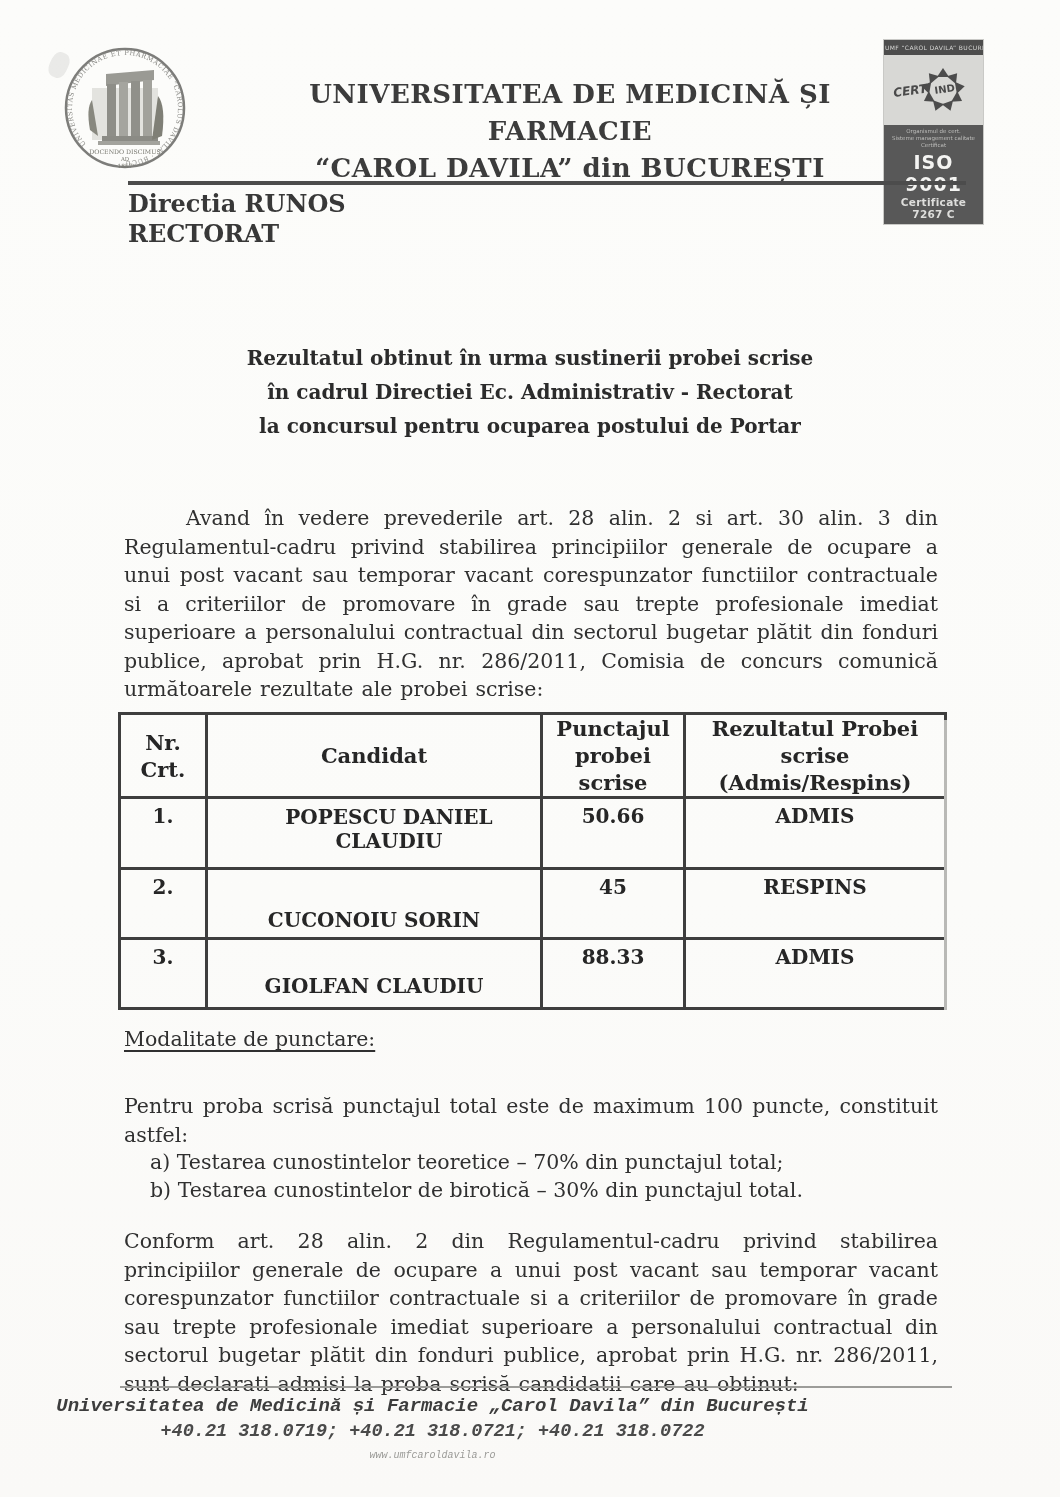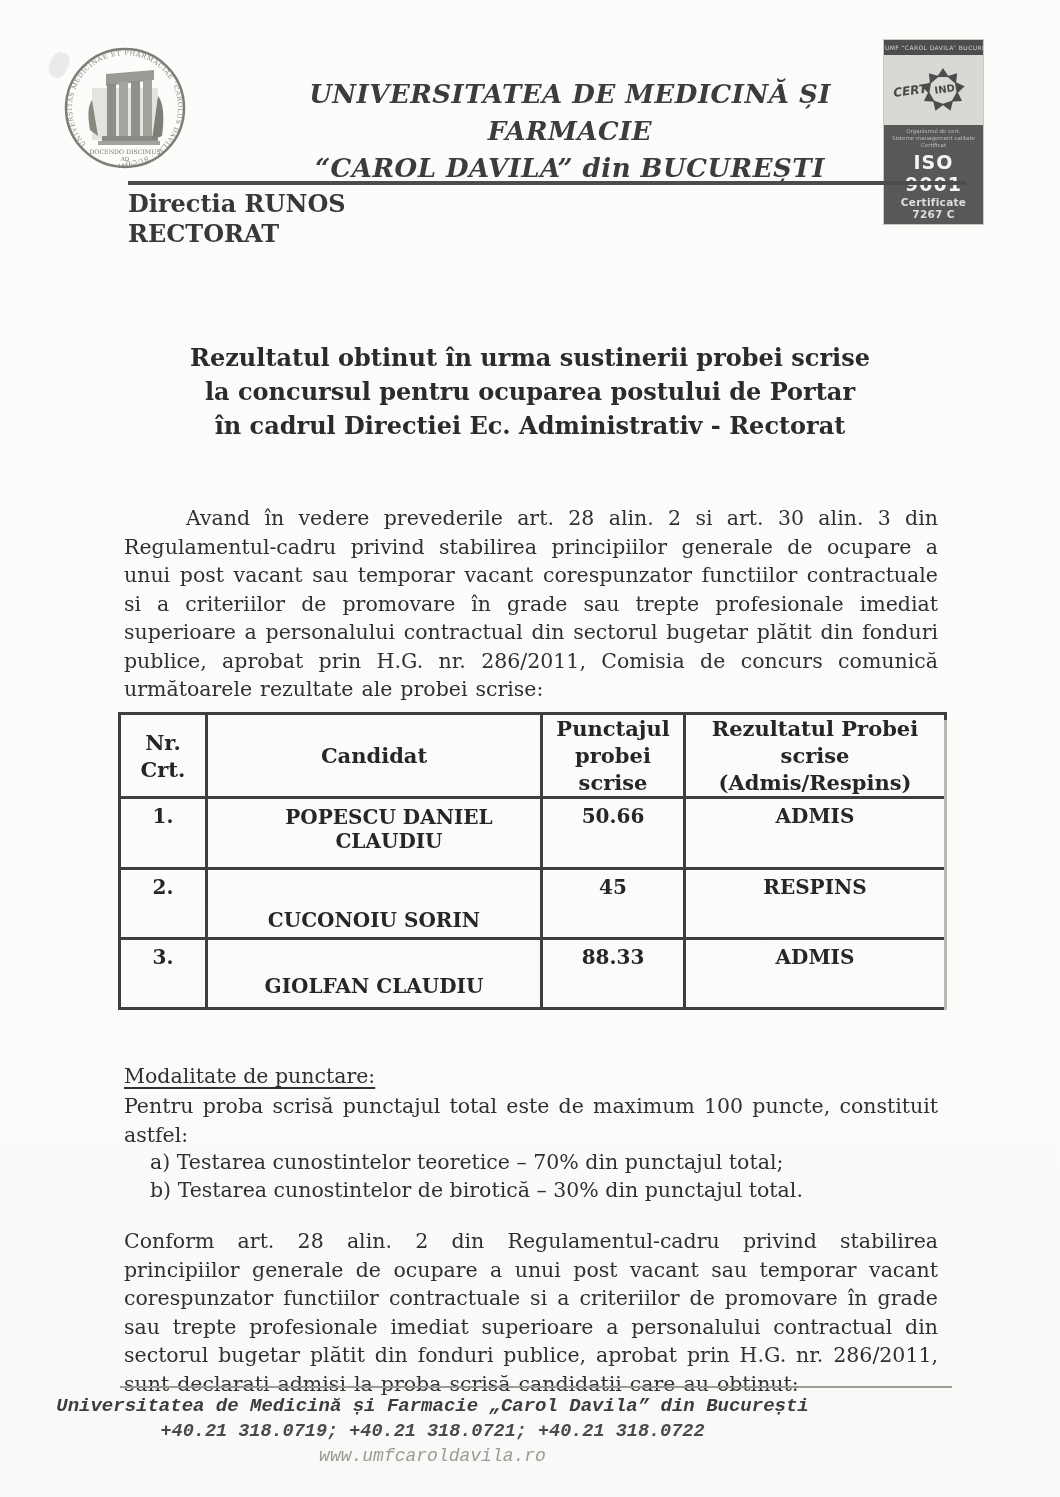--- a/index.html
+++ b/index.html
@@ -11,53 +11,53 @@
     background:linear-gradient(180deg,#fcfcfa 0%, #fbfbf9 60%, #faf9f7 100%);
     font-family:"DejaVu Serif", serif;
     color:#2e2e2e;
     overflow:hidden;
   }
 
   
   .seal { position:absolute; left:62px; top:40px; width:126px; height:140px; }
   .univ-title {
     position:absolute; left:240px; top:76px; width:660px;
-    text-align:center; font-style:italic; font-weight:bold;
+    text-align:center; font-weight:bold;
     font-size:26px; line-height:37px; color:#3c3c3c;
     letter-spacing:0.5px;
   }
   .iso-badge { position:absolute; left:884px; top:40px; width:99px; box-shadow:0 0 0 1px #c9c9c6; }
   .iso-top {
     background:#4d4d4d; color:#d6d6d4; font-family:"DejaVu Sans", sans-serif;
     font-size:6px; letter-spacing:0.4px; text-align:center; padding:4px 1px; white-space:nowrap; overflow:hidden;
   }
   .iso-mid { background:#d8d8d5; height:70px; display:flex; align-items:center; justify-content:center; }
   .iso-bottom { background:#585858; color:#ececea; text-align:center; padding:3px 0 4px 0; font-family:"DejaVu Sans", sans-serif; }
   .iso-tiny { font-size:5.5px; color:#bdbdbb; line-height:7px; white-space:nowrap; overflow:hidden; }
   .iso-name { font-size:19px; font-weight:bold; letter-spacing:1px; color:#f4f4f2; margin-top:2px; }
   .iso-cert { font-size:10.5px; font-weight:bold; color:#dededc; margin-top:1px; letter-spacing:0.3px; }
 
   .header-rule { position:absolute; left:128px; top:181px; width:838px; height:4px; background:#4c4c4c; }
   .dept { position:absolute; left:128px; top:189px; font-weight:bold; font-size:24px; line-height:30px; color:#383838; }
 
   
   .doc-title {
     position:absolute; left:130px; top:341px; width:800px;
-    text-align:center; font-weight:bold; font-size:24px; line-height:34px; color:#2b2b2b;
+    text-align:center; font-weight:bold; font-size:20px; line-height:34px; color:#2b2b2b;
   }
 
   
   .para {
     position:absolute; left:124px; width:814px;
     font-size:20.5px; line-height:28.5px; text-align:justify; color:#303030;
     word-spacing:1.5px;
   }
   .para1 { top:504px; text-indent:62px; }
   .para2 { top:1203px;margin-top:24px; }
-  .scoring-heading { position:absolute; left:124px; top:1064px; font-size:20.5px; text-decoration:underline; text-underline-offset:4px; color:#303030; }
+  .scoring-heading { position:absolute; left:124px; top:1027px; font-size:20.5px; text-decoration:underline; text-underline-offset:4px; color:#303030; }
   .scoring-intro { top:1092px; }
   .scoring-items { position:absolute; left:150px; top:1148px; font-size:20.5px; line-height:28px; color:#303030; }
 
   
   .results-table {
     position:absolute; left:118px; top:712px;
     border-collapse:collapse; table-layout:fixed; width:826px;
     color:#262626;
   }
   .results-table th, .results-table td {
@@ -79,21 +79,21 @@
   .tbl-shadow { position:absolute; left:944px; top:720px; width:3px; height:290px; background:#b9b9b6; }
 
   
   .footer-rule { position:absolute; left:120px; top:1386px; width:832px; height:2px; background:#9c9c99; }
   .footer {
     position:absolute; left:0; top:1393px; width:865px; text-align:center;
     font-family:Liberation Mono, monospace; font-style:italic; color:#3d3d3d;
   }
   .footer-line1 { font-size:19px; font-weight:bold; line-height:26px; }
   .footer-line2, .footer-line3 { font-size:18.5px; font-weight:bold; line-height:26px; color:#4a4a4a; }
-  .footer-web { font-size:18px; line-height:22px; color:#9a9a97; }
+  .footer-web { font-size:10px; line-height:22px; color:#9a9a97; }
 
   .scan-smudge { position:absolute; left:50px; top:52px; width:18px; height:26px; background:#d8d8d5; opacity:.5; transform:rotate(25deg); border-radius:40%; }
 </style>
 </head>
 <body>
 
 <div class="page">
 
   <div class="scan-smudge"></div>
 
@@ -180,22 +180,22 @@
 
   <div class="header-rule"></div>
 
   <div class="dept">
     <div>Directia RUNOS</div>
     <div>RECTORAT</div>
   </div>
 
   <div class="doc-title">
     <div>Rezultatul obtinut în urma sustinerii probei scrise</div>
+    <div>în cadrul Directiei Ec. Administrativ - Rectorat</div>
     <div>la concursul pentru ocuparea postului de Portar</div>
-    <div>în cadrul Directiei Ec. Administrativ - Rectorat</div>
   </div>
 
   <div class="para para1">Avand în vedere prevederile art. 28 alin. 2 si art. 30 alin. 3 din Regulamentul-cadru privind stabilirea principiilor generale de ocupare a unui post vacant sau temporar vacant corespunzator functiilor contractuale si a criteriilor de promovare în grade sau trepte profesionale imediat superioare a personalului contractual din sectorul bugetar plătit din fonduri publice, aprobat prin H.G. nr. 286/2011, Comisia de concurs comunică următoarele rezultate ale probei scrise:</div>
 
   <table class="results-table">
     <colgroup>
       <col class="col-nr">
         <col class="col-candidat">
         <col class="col-punctaj">
         <col class="col-rezultat">

